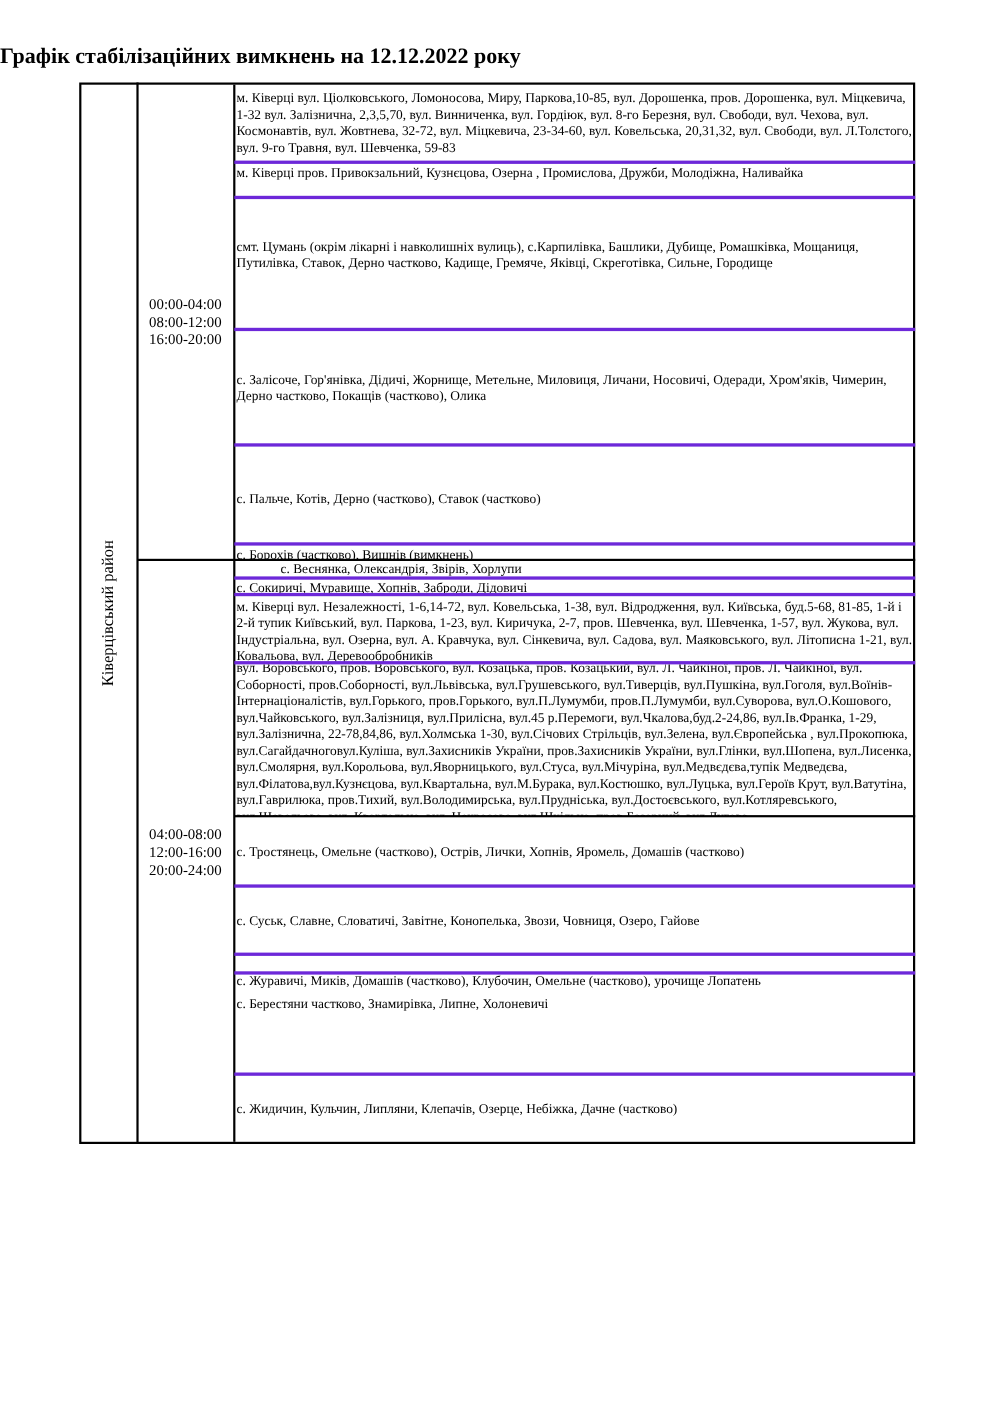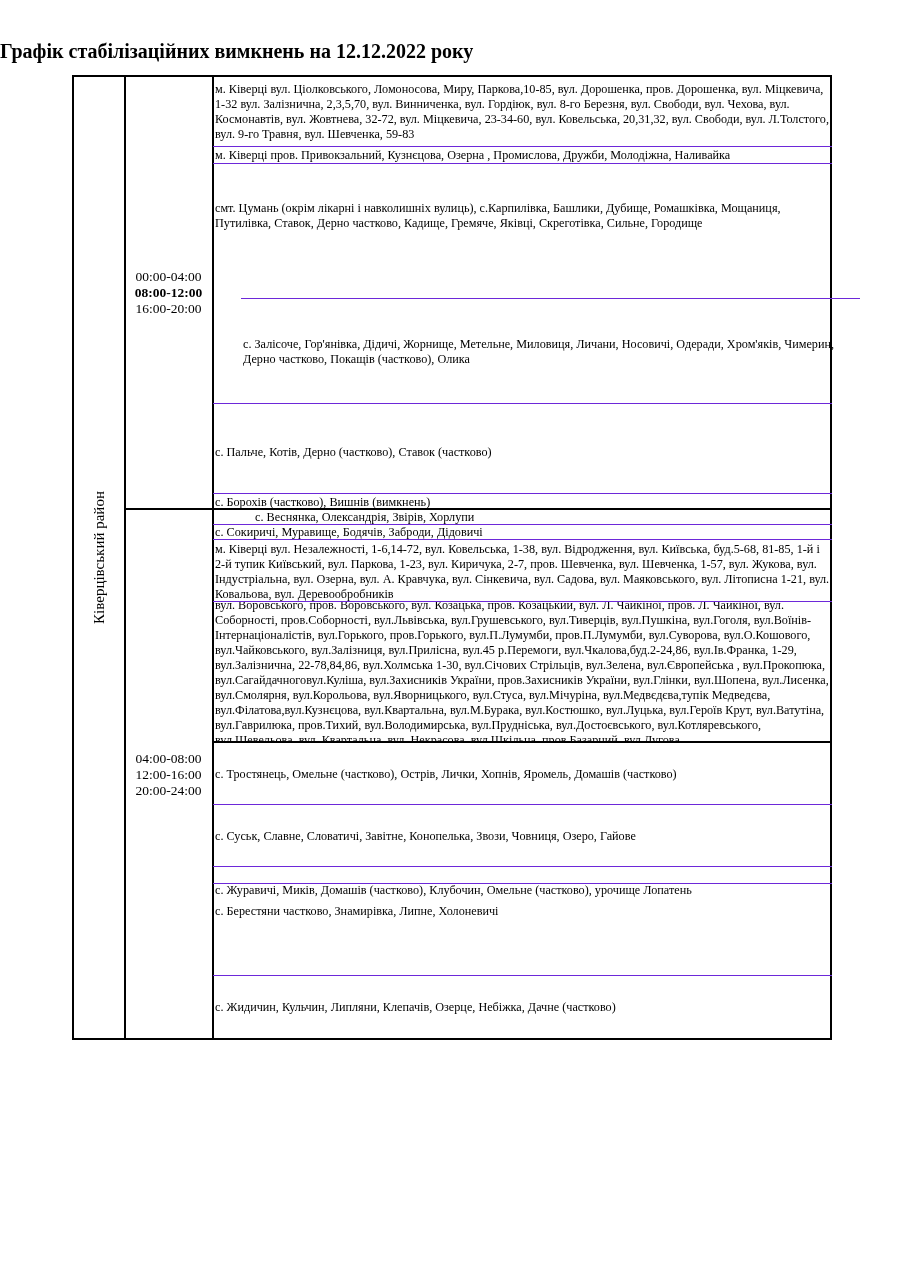--- a/index.html
+++ b/index.html
@@ -14,76 +14,76 @@
     .district-label { position: absolute; left: 0; top: 0; width: 54px; height: 965px;
                       display: flex; align-items: center; justify-content: center; }
     .district-label span { display: inline-block; transform: rotate(-90deg); white-space: nowrap;
                            font-size: 15px; }
     .time-col { position: absolute; left: 125px; width: 89px; border-right: 2px solid #000;
                 box-sizing: border-box; font-size: 13.5px; line-height: 16px; text-align: center; }
     .time-col .t { position: absolute; left: 0; width: 87px; }
     .group-divider { position: absolute; left: 125px; width: 707px; height: 0;
                      border-top: 2px solid #000; }
     .row { position: absolute; left: 213px; width: 619px; box-sizing: border-box;
-           border-top: 1px solid #6d28d9; font-size: 12.2px; line-height: 15px;
+           border-top: 3px solid #6d28d9; font-size: 12.2px; line-height: 15px;
            padding: 4px 2px 0 2px; overflow: hidden; }
     .row.center { display: flex; align-items: center; padding-top: 0; }
     .row.tight { padding-top: 0; }
   </style>
 </head>
 <body>
 
 <div class="title">Графік стабілізаційних вимкнень на 12.12.2022 року</div>
 
 <div class="frame"></div>
 
 <div class="district">
   <div class="district-label">
     <span>Ківерцівський район</span>
   </div>
 </div>
 
 <div class="time-col" style="top:77px;height:433px;">
   <div class="t" style="top:192px;">00:00-04:00</div>
-  <div class="t" style="top:208px;font-weight:bold;">08:00-12:00</div>
+  <div class="t" style="top:208px;">08:00-12:00</div>
   <div class="t" style="top:224px;">16:00-20:00</div>
 </div>
 
 <div class="time-col" style="top:510px;height:528px;">
   <div class="t" style="top:241px;">04:00-08:00</div>
   <div class="t" style="top:257px;">12:00-16:00</div>
   <div class="t" style="top:273px;">20:00-24:00</div>
 </div>
 
 <div class="row" style="top:77px;height:70px;border-top:none;padding-top:5px;">
   <span>м. Ківерці  вул. Ціолковського, Ломоносова, Миру, Паркова,10-85, вул. Дорошенка, пров. Дорошенка, вул. Міцкевича, 1-32   вул. Залізнична, 2,3,5,70, вул. Винниченка, вул. Гордіюк, вул. 8-го Березня, вул. Свободи, вул. Чехова, вул. Космонавтів, вул. Жовтнева, 32-72,   вул. Міцкевича, 23-34-60, вул. Ковельська, 20,31,32, вул. Свободи, вул. Л.Толстого, вул. 9-го Травня,  вул. Шевченка, 59-83</span>
 </div>
 <div class="row tight" style="top:146px;height:18px;padding-top:1px;">
   <span>м. Ківерці пров. Привокзальний, Кузнєцова, Озерна ,  Промислова, Дружби, Молодіжна, Наливайка</span>
 </div>
-<div class="row center" style="top:163px;height:104px;">
+<div class="row center" style="top:178px;height:104px;">
   <span>смт. Цумань (окрім лікарні і навколишніх вулиць), с.Карпилівка, Башлики, Дубище, Ромашківка, Мощаниця, Путилівка, Ставок, Дерно частково, Кадище, Гремяче, Яківці, Скреготівка, Сильне, Городище</span>
 </div>
-<div class="row center" style="top:298px;height:106px;margin-left:28px;">
+<div class="row center" style="top:298px;height:106px;">
   <span>с. Залісоче, Гор'янівка, Дідичі, Жорнище, Метельне, Миловиця, Личани, Носовичі, Одеради, Хром'яків, Чимерин, Дерно частково, Покащів (частково), Олика</span>
 </div>
 <div class="row center" style="top:403px;height:97px;">
   <span>с. Пальче, Котів, Дерно (частково), Ставок (частково)</span>
 </div>
 <div class="row tight" style="top:493px;height:17px;padding-top:1px;">
   <span>с. Борохів (частково), Вишнів (вимкнень)</span>
 </div>
 
 <div class="group-divider" style="top:508px;"></div>
 
 <div class="row tight" style="top:510px;height:19px;border-top:none;padding-top:0;margin-left:40px;">
   <span>с. Веснянка, Олександрія, Звірів, Хорлупи</span>
 </div>
 <div class="row tight" style="top:524px;height:16px;padding-top:0;">
-  <span>с. Сокиричі, Муравище, Бодячів, Заброди, Дідовичі</span>
+  <span>с. Сокиричі, Муравище, Хопнів, Заброди, Дідовичі</span>
 </div>
 <div class="row tight" style="top:539px;height:63px;padding-top:2px;">
   <span>м. Ківерці вул. Незалежності, 1-6,14-72, вул. Ковельська, 1-38, вул. Відродження, вул. Київська, буд.5-68, 81-85, 1-й і 2-й тупик Київський, вул. Паркова, 1-23, вул. Киричука, 2-7, пров. Шевченка, вул. Шевченка, 1-57, вул. Жукова, вул. Індустріальна, вул. Озерна, вул. А. Кравчука,  вул. Сінкевича, вул. Садова, вул. Маяковського, вул. Літописна  1-21, вул. Ковальова, вул. Деревообробників</span>
 </div>
 <div class="row tight" style="top:601px;height:141px;padding-top:0;">
   <div style="margin-top:-4px;">вул. Воровського, пров. Воровського, вул. Козацька, пров. Козацький, вул. Л. Чайкіної, пров. Л. Чайкіної, вул. Соборності,  пров.Соборності, вул.Львівська, вул.Грушевського, вул.Тиверців, вул.Пушкіна,  вул.Гоголя, вул.Воїнів-Інтернаціоналістів,  вул.Горького, пров.Горького, вул.П.Лумумби, пров.П.Лумумби, вул.Суворова, вул.О.Кошового, вул.Чайковського, вул.Залізниця, вул.Прилісна,  вул.45 р.Перемоги, вул.Чкалова,буд.2-24,86, вул.Ів.Франка, 1-29, вул.Залізнична, 22-78,84,86, вул.Холмська  1-30, вул.Січових Стрільців, вул.Зелена, вул.Європейська ,   вул.Прокопюка, вул.Сагайдачноговул.Куліша, вул.Захисників України, пров.Захисників України, вул.Глінки, вул.Шопена, вул.Лисенка, вул.Смолярня, вул.Корольова, вул.Яворницького, вул.Стуса, вул.Мічуріна,  вул.Медвєдєва,тупік Медведєва, вул.Філатова,вул.Кузнєцова,  вул.Квартальна, вул.М.Бурака, вул.Костюшко, вул.Луцька, вул.Героїв Крут, вул.Ватутіна, вул.Гаврилюка, пров.Тихий, вул.Володимирська,  вул.Прудніська,   вул.Достоєвського, вул.Котляревського, вул.Шевельова, вул. Квартальна, вул. Некрасова, вул.Шкільна, пров.Базарний, вул.Лугова</div>
 </div>
 <div class="row center" style="top:741px;height:64px;border-top:2px solid #000;">
   <span>с. Тростянець, Омельне (частково), Острів, Лички, Хопнів, Яромель, Домашів (частково)</span>
 </div>

